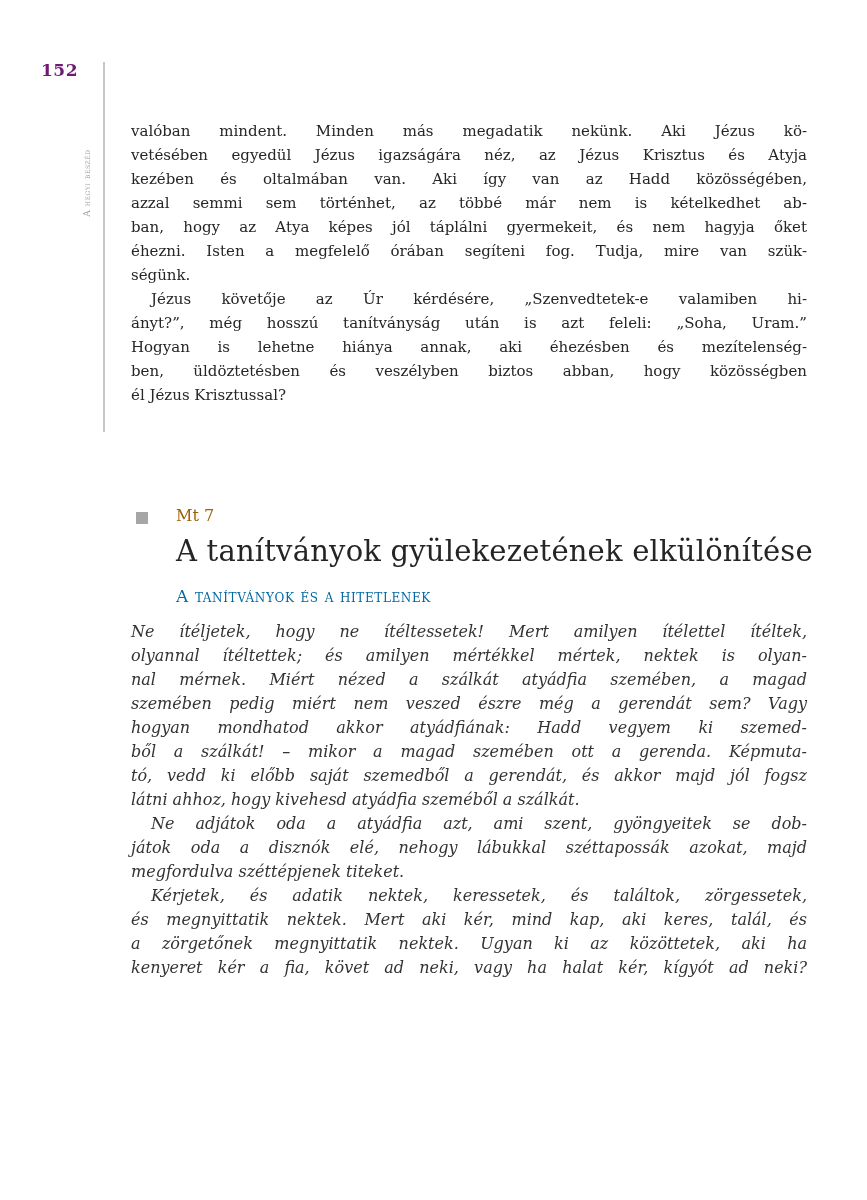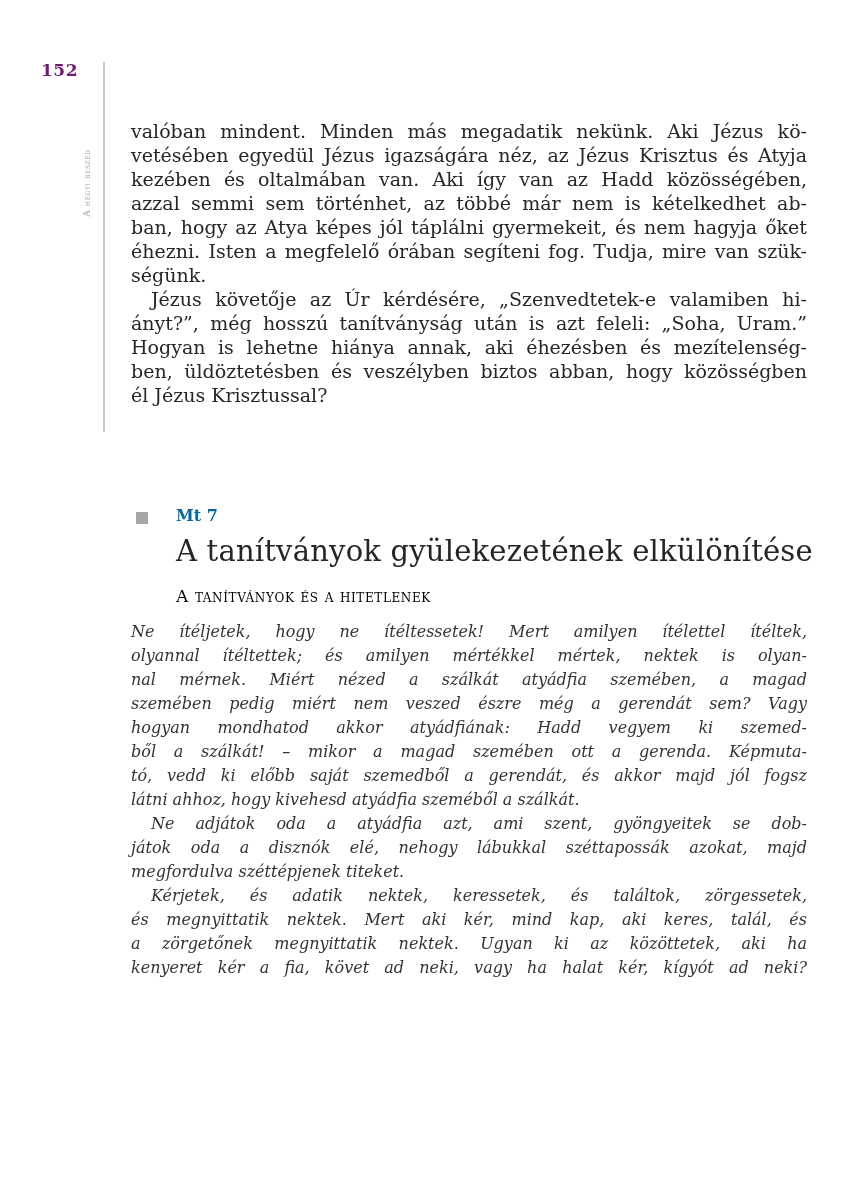--- a/index.html
+++ b/index.html
@@ -15,30 +15,30 @@
   .running-head span { position: absolute; left: 50%; top: 50%;
                  transform: translate(-50%, -50%) rotate(-90deg);
                  white-space: nowrap; font-size: 9px; color: #a0a0a0;
                  font-variant: small-caps; letter-spacing: 0.6px; }
 
   .text-block { position: absolute; left: 131px; width: 676px; }
   .line { display: block; height: 24px; line-height: 24px; font-size: 16.2px;
           text-align: justify; text-align-last: justify; white-space: nowrap; }
   .line.last { text-align-last: left; }
   .line.indent { padding-left: 20px; }
-  .roman .line { font-family: "DejaVu Serif", serif; font-size: 19px; color: #262626; }
+  .roman .line { font-family: "DejaVu Serif", serif; font-size: 15px; color: #262626; }
   .italic .line { font-family: "DejaVu Serif", serif; font-style: italic; font-size: 16px; color: #333; }
 
   .section-bullet { position: absolute; left: 136px; top: 512px; width: 12px; height: 12px;
                     background: #a6a6a6; }
-  .section-ref { position: absolute; left: 176px; top: 506px; font-size: 16px; font-weight: bold;
-                 color: #0369a1; }
+  .section-ref { position: absolute; left: 176px; top: 506px; font-size: 16px; font-weight: normal;
+                 color: #a16207; }
   .section-title { position: absolute; left: 176px; top: 534px; font-size: 29px; color: #252525;
                    letter-spacing: 0.2px; white-space: nowrap; }
-  .section-subtitle { position: absolute; left: 176px; top: 586px; font-size: 17px; color: #000000;
+  .section-subtitle { position: absolute; left: 176px; top: 586px; font-size: 17px; color: #0369a1;
                       font-variant: small-caps; letter-spacing: 0.6px; white-space: nowrap; }
 </style>
 </head>
 <body>
 
 <div class="page-number">152</div>
 <div class="margin-rule"></div>
 <div class="running-head">
   <span>A hegyi beszéd</span>
 </div>

